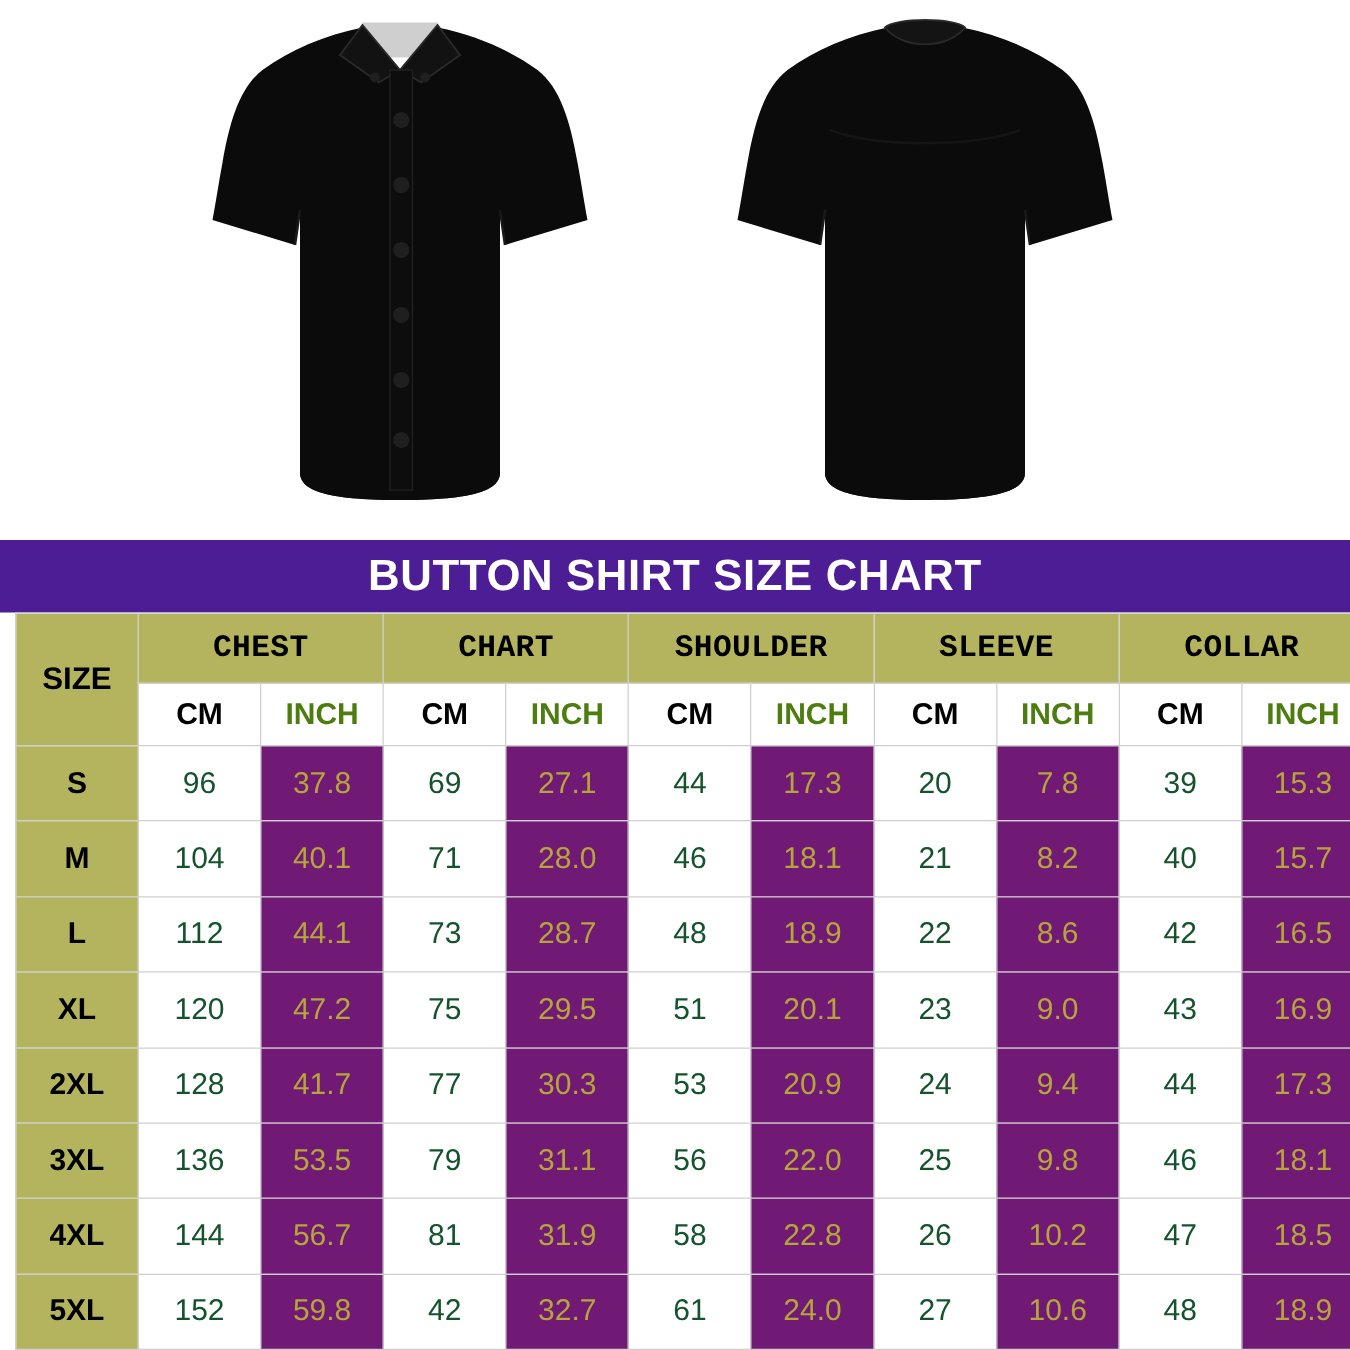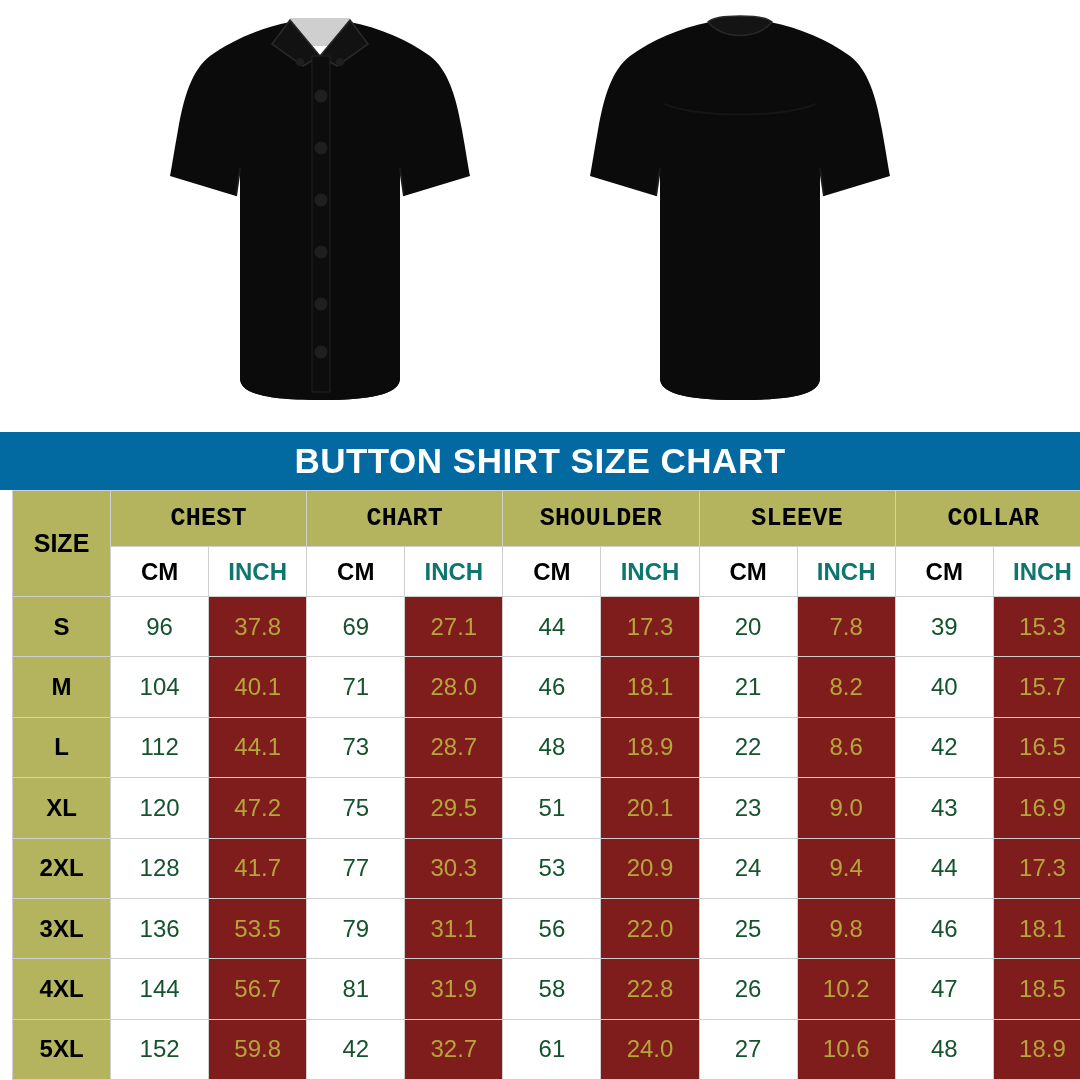--- a/index.html
+++ b/index.html
@@ -36,21 +36,21 @@
 
   .shirt svg { display: block; width: 100%; height: 100%; }
 
   
   .title-band {
     position: absolute;
     left: 0;
     top: 432px;
     width: 1080px;
     height: 58px;
-    background: #0369a1;
+    background: #4c1d95;
     display: flex;
     align-items: center;
     justify-content: center;
   }
   .title-band .title-text {
     color: #ffffff;
     font-size: 35px;
     font-weight: bold;
     letter-spacing: 0.5px;
     font-family: "Liberation Sans", sans-serif;
@@ -105,31 +105,31 @@
   }
 
   
   .unit-head {
     background: #ffffff;
     font-weight: bold;
     font-size: 24px;
     height: 50px;
   }
   .unit-cm { color: #000000; margin-top: 27px; }
-  .unit-inch { color: #0f766e; }
+  .unit-inch { color: #4d7c0f; }
 
   
   td.v-cm {
     background: #ffffff;
     color: #14532d;
     font-size: 24px;
     height: 59px;
   }
   td.v-inch {
-    background: #7f1d1d;
+    background: #701a75;
     color: #b5a53a;
     font-size: 24px;
     height: 59px;
   }
   .w-half { width: 95.5px; }
 </style>
 </head>
 <body>
 
 <div id="page">

